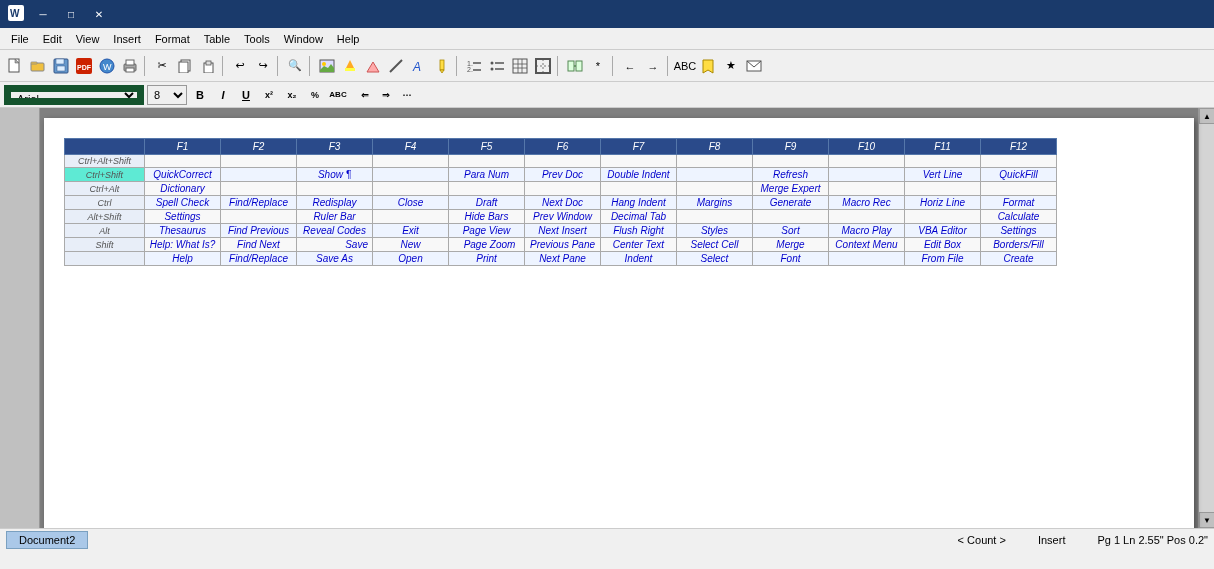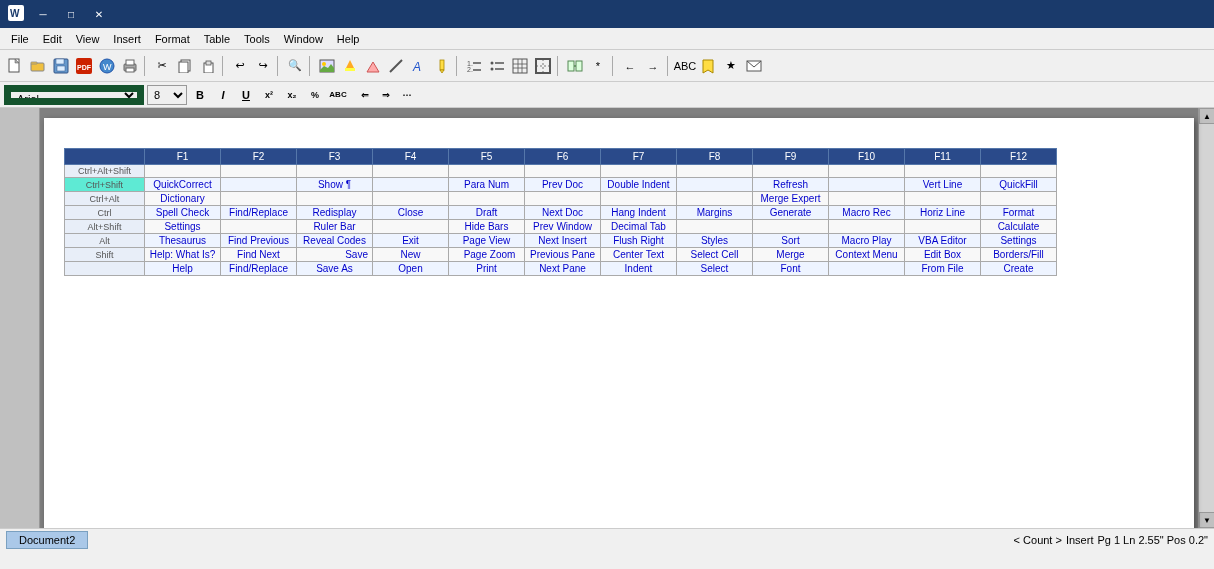--- a/index.html
+++ b/index.html
@@ -114,21 +114,21 @@
       box-shadow: 2px 2px 6px rgba(0,0,0,0.4);
       padding: 20px;
       position: relative;
     }
 
     
     #kbd-table {
       border-collapse: collapse;
       font-size: 10px;
       width: 961px;
-      margin-top: 10px;
+      font-style: italic;
     }
     #kbd-table th {
       background: #2a4a8a;
       color: white;
       border: 1px solid #5577aa;
       padding: 2px 6px;
       text-align: center;
       font-weight: normal;
       font-size: 10px;
     }
@@ -514,18 +514,18 @@
             <td style="color: rgb(0, 0, 204);">From File</td>
             <td style="color: rgb(0, 0, 204);">Create</td>
           </tr>
         </tbody>
     </table>
   </div>
 </div>
 
 <div id="status-bar">
   <div class="doc-tab">Document2</div>
-  <div style="margin-left:auto; display:flex; gap:4px; align-items:flex-end;">
+  <div style="margin-left:auto; display:flex; gap:32px; align-items:flex-end;">
     <span>&lt; Count &gt;</span>
     <span>Insert</span>
     <span>Pg 1 Ln 2.55" Pos 0.2"</span>
   </div>
 </div>
 
 </body></html>

